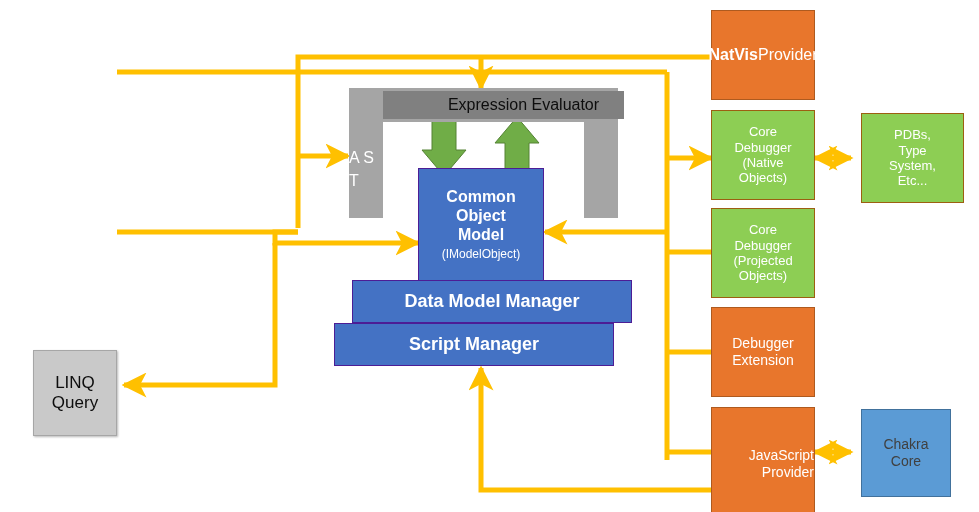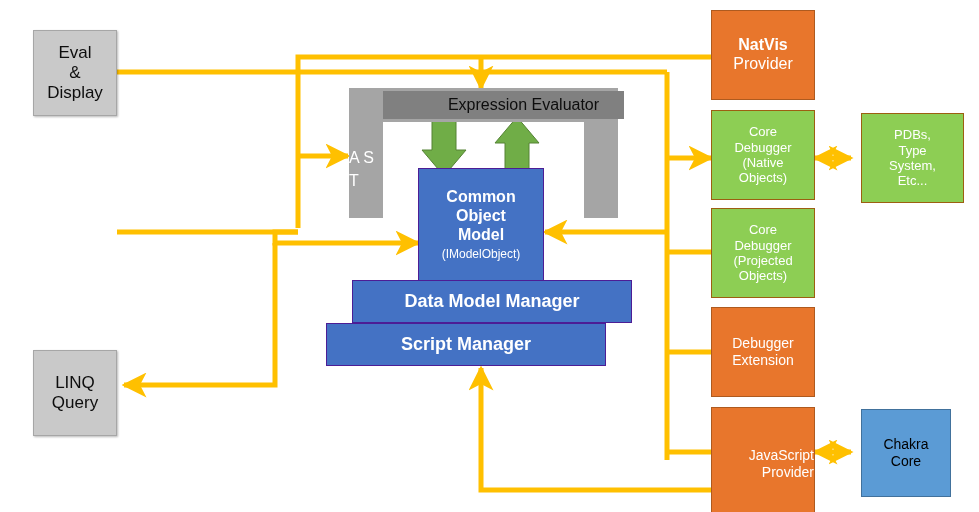--- a/index.html
+++ b/index.html
@@ -78,21 +78,21 @@
   
   .blue-box {
     background: #4472c4;
     border: 1px solid #4c1d95;
     color: #ffffff;
     font-weight: bold;
   }
   .blue-light {
     background: #5b9bd5;
     border: 1px solid #41719c;
-    color: #000000;
+    color: #404040;
     font-weight: normal;
   }
 
   
   .orange-box {
     background: #e8762c;
     border: 1px solid #ae5a1f;
     color: #ffffff;
   }
   .green-box {
@@ -153,25 +153,20 @@
 
       <path d="M 815 452 L 851 452" marker-end="url(#arrowY)" marker-start="url(#arrowYstart)"></path>
     </g>
 
     <g fill="#70AD47" stroke="#548235" stroke-width="1">
       <path d="M 432 117 L 456 117 L 456 150 L 466 150 L 444 176 L 422 150 L 432 150 Z"></path>
       <path d="M 505 176 L 529 176 L 529 143 L 539 143 L 517 117 L 495 143 L 505 143 Z"></path>
     </g>
   </svg>
 
-  <div class="box gray-client" style="left:33px; top:30px; width:84px; height:86px; font-size:17px;">
-    <span class="lbl">Eval
-&amp;
-Display</span>
-  </div>
 
 
   <div class="box gray-client" style="left:33px; top:350px; width:84px; height:86px; font-size:17px;">
     <span class="lbl">LINQ
 Query</span>
   </div>
 
   <div class="ee-frame" style="left:349px; top:88px; width:34px; height:130px;"></div>
   <div class="ee-frame" style="left:584px; top:88px; width:34px; height:130px;"></div>
   <div class="ee-frame" style="left:349px; top:88px; width:269px; height:34px;"></div>
@@ -190,25 +185,25 @@
     <span class="lbl">Common
 Object
 Model</span>
     <span class="lbl" style="font-weight:normal; font-size:12px; margin-top:2px;">(IModelObject)</span>
   </div>
 
   <div class="box blue-box" style="left:352px; top:280px; width:280px; height:43px; font-size:18px;">
     <span class="lbl">Data Model Manager</span>
   </div>
 
-  <div class="box blue-box" style="left:326px; top:323px; width:280px; height:43px; font-size:18px;">
+  <div class="box blue-box" style="left:334px; top:323px; width:280px; height:43px; font-size:18px;">
     <span class="lbl">Script Manager</span>
   </div>
 
-  <div class="box orange-box" style="left:711px; top:10px; width:104px; height:90px; flex-direction:column; font-size:16px;">
+  <div class="box orange-box" style="left:711px; top:10px; width:104px; height:90px; flex-direction:row; font-size:16px;">
     <span class="lbl bold">NatVis</span>
     <span class="lbl">Provider</span>
   </div>
 
   <div class="box green-box" style="left:711px; top:110px; width:104px; height:90px; font-size:13px;">
     <span class="lbl">Core
 Debugger
 (Native
 Objects)</span>
   </div>

